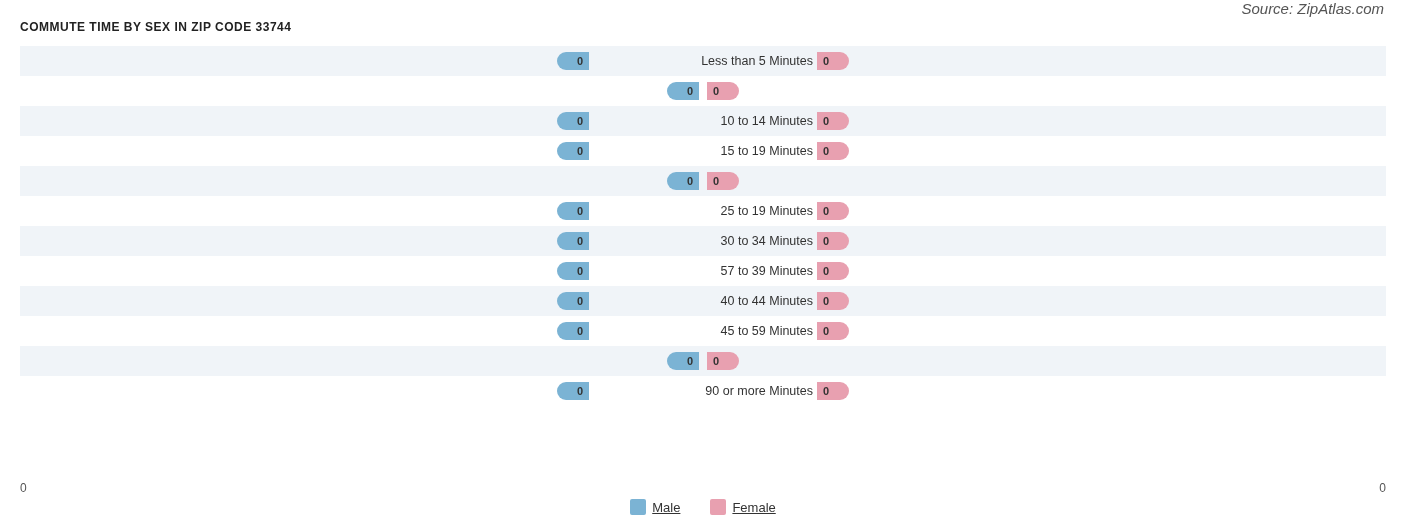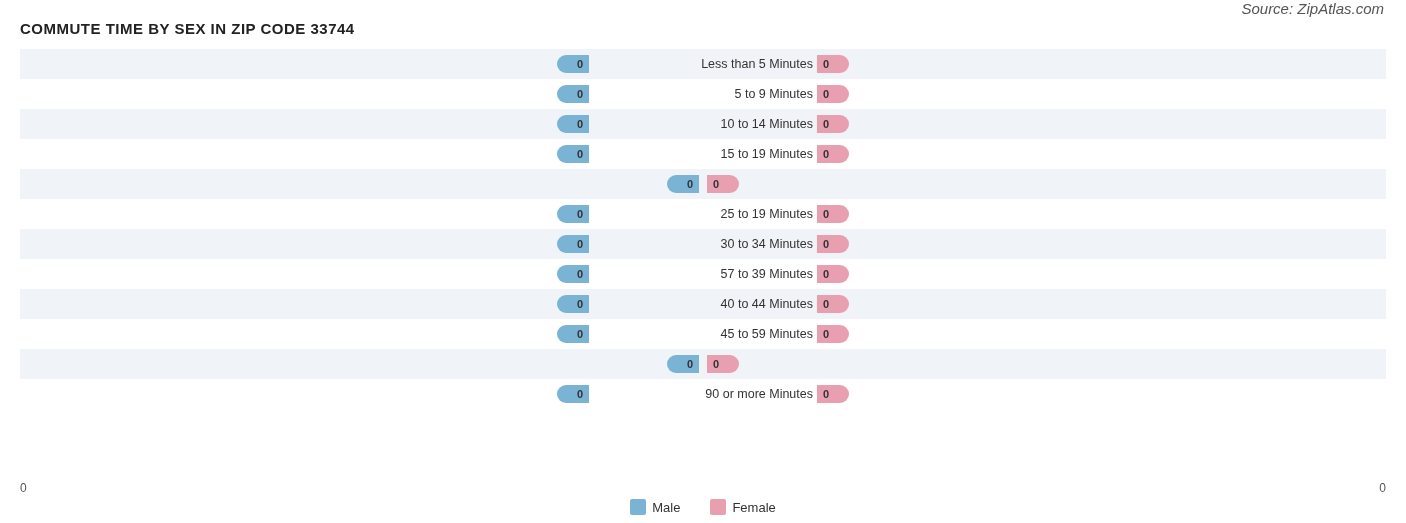--- a/index.html
+++ b/index.html
@@ -10,21 +10,21 @@
       height: 523px;
       overflow: hidden;
     }
     .chart-container {
       width: 1406px;
       height: 523px;
       padding: 20px 20px 50px 20px;
       position: relative;
     }
     .title {
-      font-size: 15px;
+      font-size: 12px;
       font-weight: bold;
       letter-spacing: 0.5px;
       color: #222;
       text-transform: uppercase;
       margin-bottom: 12px;
     }
     .source {
       position: absolute;
       top: 0;
       right: 22px;
@@ -128,20 +128,21 @@
       bottom: 8px;
       left: 0;
       right: 0;
     }
     .legend-item {
       display: flex;
       align-items: center;
       gap: 6px;
       font-size: 13px;
       color: #333;
+      text-decoration: underline;
     }
     .legend-box {
       width: 16px;
       height: 16px;
       border-radius: 2px;
     }
     .legend-male { background: #7bb3d4; }
     .legend-female { background: #e8a0b0; }
     .rows-wrapper {
       flex: 1;
@@ -173,21 +174,20 @@
         </div>
       </div>
     </div>
         <div class="row">
       <div class="bar-section">
         <div class="bar-left-area">
           <div class="bar-male">
             <span class="bar-value">0</span>
           </div>
         </div>
-        <div class="label-center">5 to 9 Minutes</div>
         <div class="bar-right-area">
           <div class="bar-female">
             <span class="bar-value">0</span>
           </div>
         </div>
       </div>
     </div>
         <div class="row">
       <div class="bar-section">
         <div class="bar-left-area">

